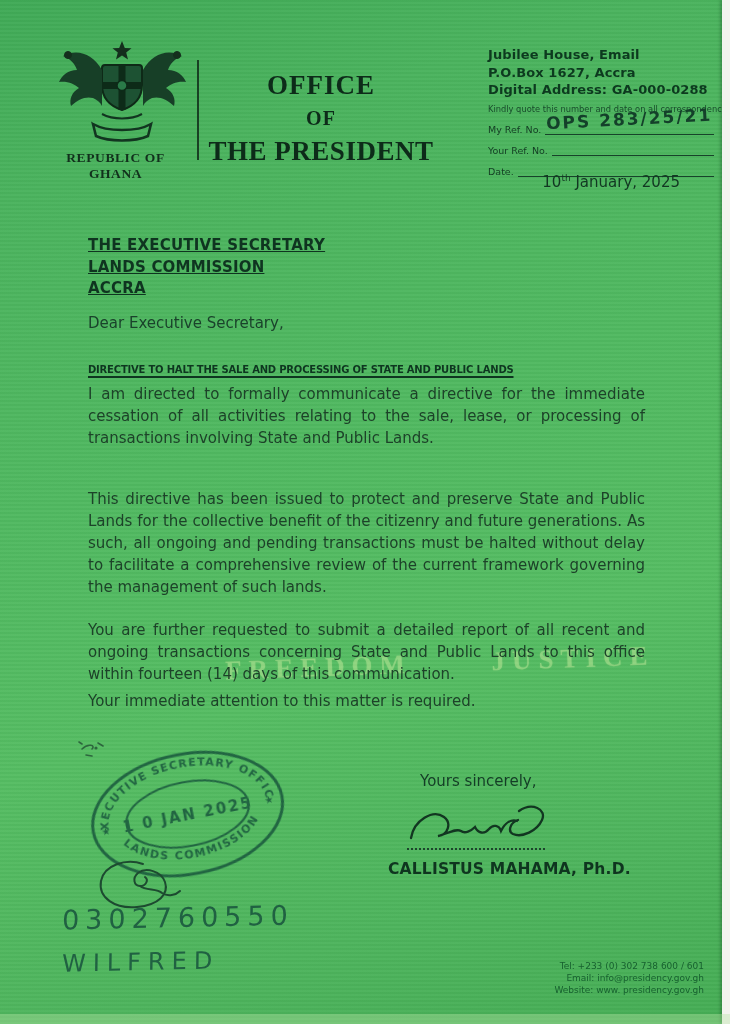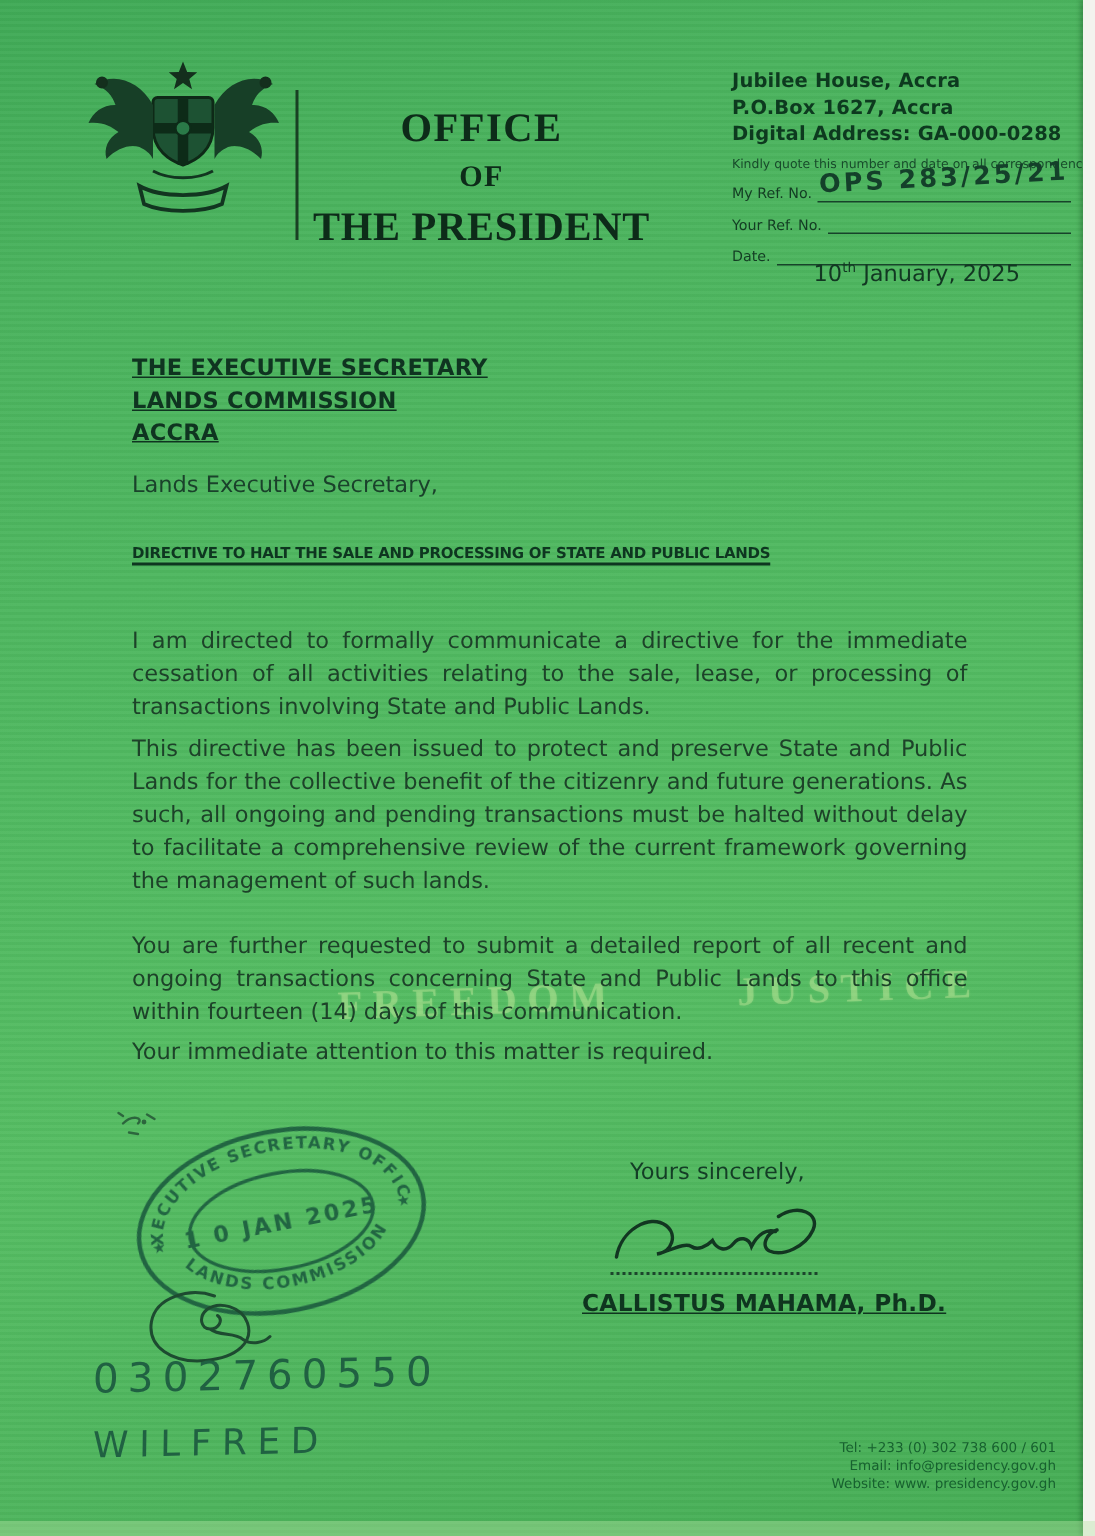--- a/index.html
+++ b/index.html
@@ -57,21 +57,21 @@
   .watermark {
     font-family:"Liberation Serif","DejaVu Serif",serif;
     font-weight:700; font-size:27px; letter-spacing:7px;
     color:rgba(225,245,170,.32); transform:rotate(-2deg);
     white-space:nowrap; text-shadow:0 0 2px rgba(225,245,170,.15);
   }
 
   
   .closing { font-size:15px; color:#143d26; }
   .sig-dots { border-bottom:2px dotted #1c452c; }
-  .sig-name { font-size:15.5px; font-weight:700; color:#0f351f; letter-spacing:.2px; line-height:26px;text-decoration:underline; }
+  .sig-name { font-size:15.5px; font-weight:700; color:#0f351f; letter-spacing:.2px; line-height:26px; }
 
   
   .hand {
     color:#206142; font-weight:400;
     transform:rotate(-1.2deg) skewX(-2deg);
     white-space:nowrap;
   }
   .hand.phone { font-size:27px; letter-spacing:6px; }
   .hand.name  { font-size:24px; letter-spacing:7px; }
 
@@ -108,31 +108,32 @@
       <path d="M47,30 C38,14 22,8 8,16 C16,19 20,24 22,30 C13,30 7,35 4,42 C13,41 19,44 24,48 C17,52 14,59 16,66 C23,59 31,56 38,58 C42,60 45,62 47,66 L47,46 Z" fill="#173f27" stroke="none"></path>
       <circle cx="13" cy="15" r="3.5" fill="#142f1d"></circle>
 
       <path d="M88,30 C97,14 113,8 127,16 C119,19 115,24 113,30 C122,30 128,35 131,42 C122,41 116,44 111,48 C118,52 121,59 119,66 C112,59 104,56 97,58 C93,60 90,62 88,66 L88,46 Z" fill="#173f27" stroke="none"></path>
       <circle cx="122" cy="15" r="3.5" fill="#142f1d"></circle>
 
       <path d="M38,84 C52,92 82,92 96,84 L93,96 C80,102 54,102 41,96 Z" fill="none" stroke="#123520" stroke-width="2.5"></path>
       <path d="M47,74 C58,80 76,80 87,74" fill="none" stroke="#123520" stroke-width="2"></path>
     </g>
   </svg>
+  <div class="abs crest-caption" style="left:38px; top:150px; width:155px;">REPUBLIC OF GHANA</div>
 
   <div class="abs hdr-divider" style="left:197px; top:60px; height:100px;"></div>
 
   <div class="abs hdr-title" style="left:205px; top:72px; width:232px;">
     <div class="t1">OFFICE</div>
     <div class="t2">OF</div>
     <div class="t3">THE PRESIDENT</div>
   </div>
 
   <div class="abs addr" style="left:488px; top:46px; width:226px;">
-    <div class="bold-line">Jubilee House, Accra</div>
+    <div class="bold-line">Jubilee House, Email</div>
     <div class="bold-line">P.O.Box 1627, Accra</div>
     <div class="bold-line">Digital Address: GA-000-0288</div>
     <div class="note">Kindly quote this number and date on all correspondence</div>
 
     <div class="ref-row">
       <span class="lbl">My Ref. No.</span>
       <span class="line"></span>
       <span class="ref-hand">OPS 283/25/21</span>
     </div>
     <div class="ref-row">
@@ -148,25 +149,25 @@
   <div class="abs letter-date" style="left:500px; top:173px; width:180px;">
     <span>10</span><sup>th</sup><span> January, 2025</span>
   </div>
 
   <div class="abs recipient" style="left:88px; top:235px;text-decoration:underline;">
     <div>THE EXECUTIVE SECRETARY</div>
     <div>LANDS COMMISSION</div>
     <div>ACCRA</div>
   </div>
 
-  <div class="abs salutation" style="left:88px; top:314px;">Lands Executive Secretary,</div>
+  <div class="abs salutation" style="left:88px; top:314px;">Dear Executive Secretary,</div>
 
   <div class="abs subject" style="left:88px; top:364px;">DIRECTIVE TO HALT THE SALE AND PROCESSING OF STATE AND PUBLIC LANDS</div>
 
-  <div class="abs para" style="left:88px; top:416px;">I am directed to formally communicate a directive for the immediate cessation of all activities relating to the sale, lease, or processing of transactions involving State and Public Lands.</div>
+  <div class="abs para" style="left:88px; top:383px;">I am directed to formally communicate a directive for the immediate cessation of all activities relating to the sale, lease, or processing of transactions involving State and Public Lands.</div>
   <div class="abs para" style="left:88px; top:488px;">This directive has been issued to protect and preserve State and Public Lands for the collective benefit of the citizenry and future generations. As such, all ongoing and pending transactions must be halted without delay to facilitate a comprehensive review of the current framework governing the management of such lands.</div>
   <div class="abs para" style="left:88px; top:619px;">You are further requested to submit a detailed report of all recent and ongoing transactions concerning State and Public Lands to this office within fourteen (14) days of this communication.</div>
   <div class="abs para" style="left:88px; top:690px;">Your immediate attention to this matter is required.</div>
 
   <svg class="abs" style="left:76px; top:735px; opacity:.75;" width="42" height="26" viewBox="0 0 42 26">
     <g stroke="#1f4a31" stroke-width="1.6" fill="none" stroke-linecap="round">
       <path d="M6,14 C12,8 20,10 16,14"></path>
         <path d="M22,8 l5,3"></path>
         <path d="M10,20 l6,1"></path>
       <circle cx="20" cy="13" r="1.6" fill="#1f4a31" stroke="none"></circle>

